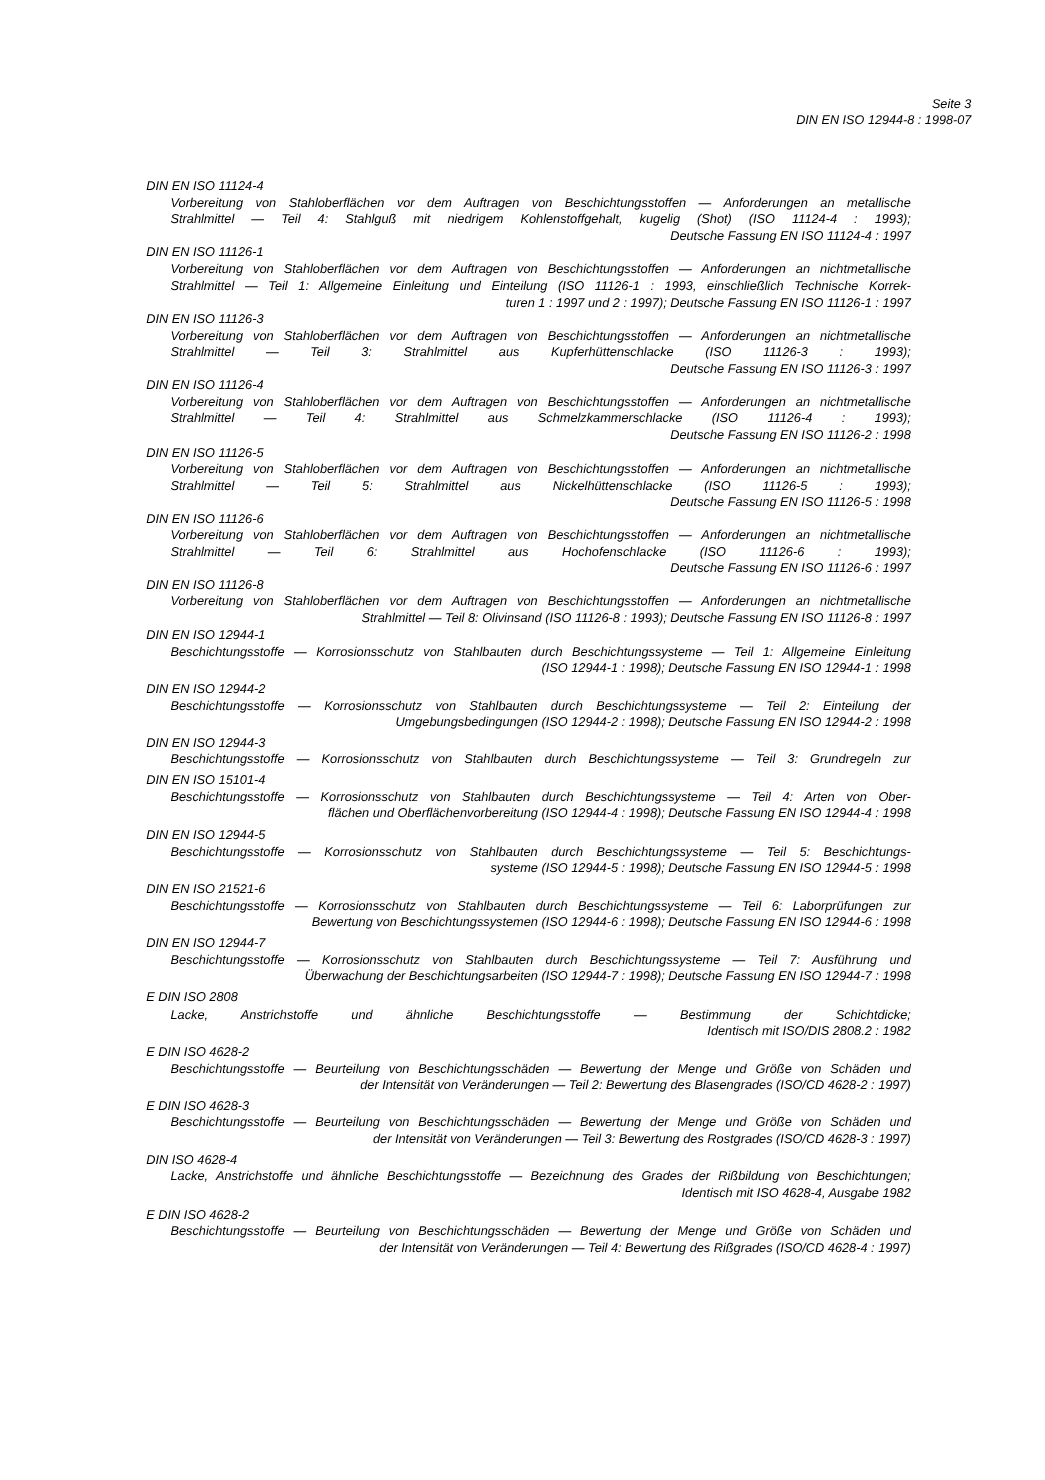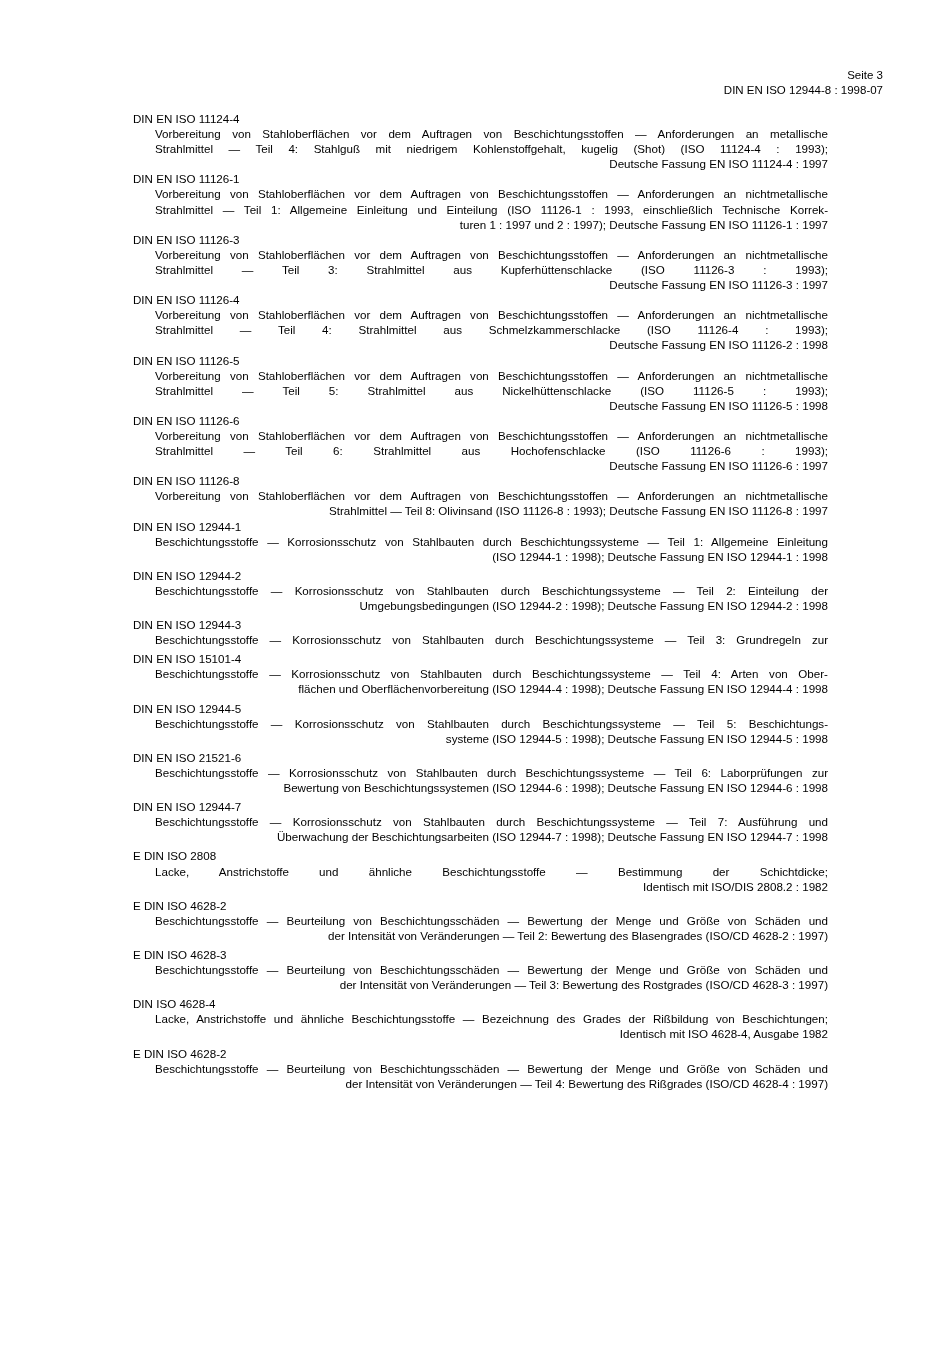--- a/index.html
+++ b/index.html
@@ -15,33 +15,34 @@
     position: relative;
     overflow: hidden;
   }
   .page {
     position: absolute;
     left: 0;
     top: 0;
     width: 950px;
     height: 1083px;
     box-sizing: border-box;
-    padding: 68px 60px 0 60px;
+    padding: 88px 60px 0 60px;
+    font-style: italic;
   }
   .header {
     text-align: right;
     font-size: 11.5px;
     line-height: 15px;
     margin-right: 7px;
   }
   .header div {
     white-space: nowrap;
   }
   .entries {
-    margin-top: 13px;
+    margin-top: 44px;
     margin-left: 73px;
     margin-right: 62px;
   }
   .entry {
     margin-bottom: 0px;
   }
   .entry-title {
     font-size: 11.6px;
     line-height: 15.1px;
     white-space: nowrap;

